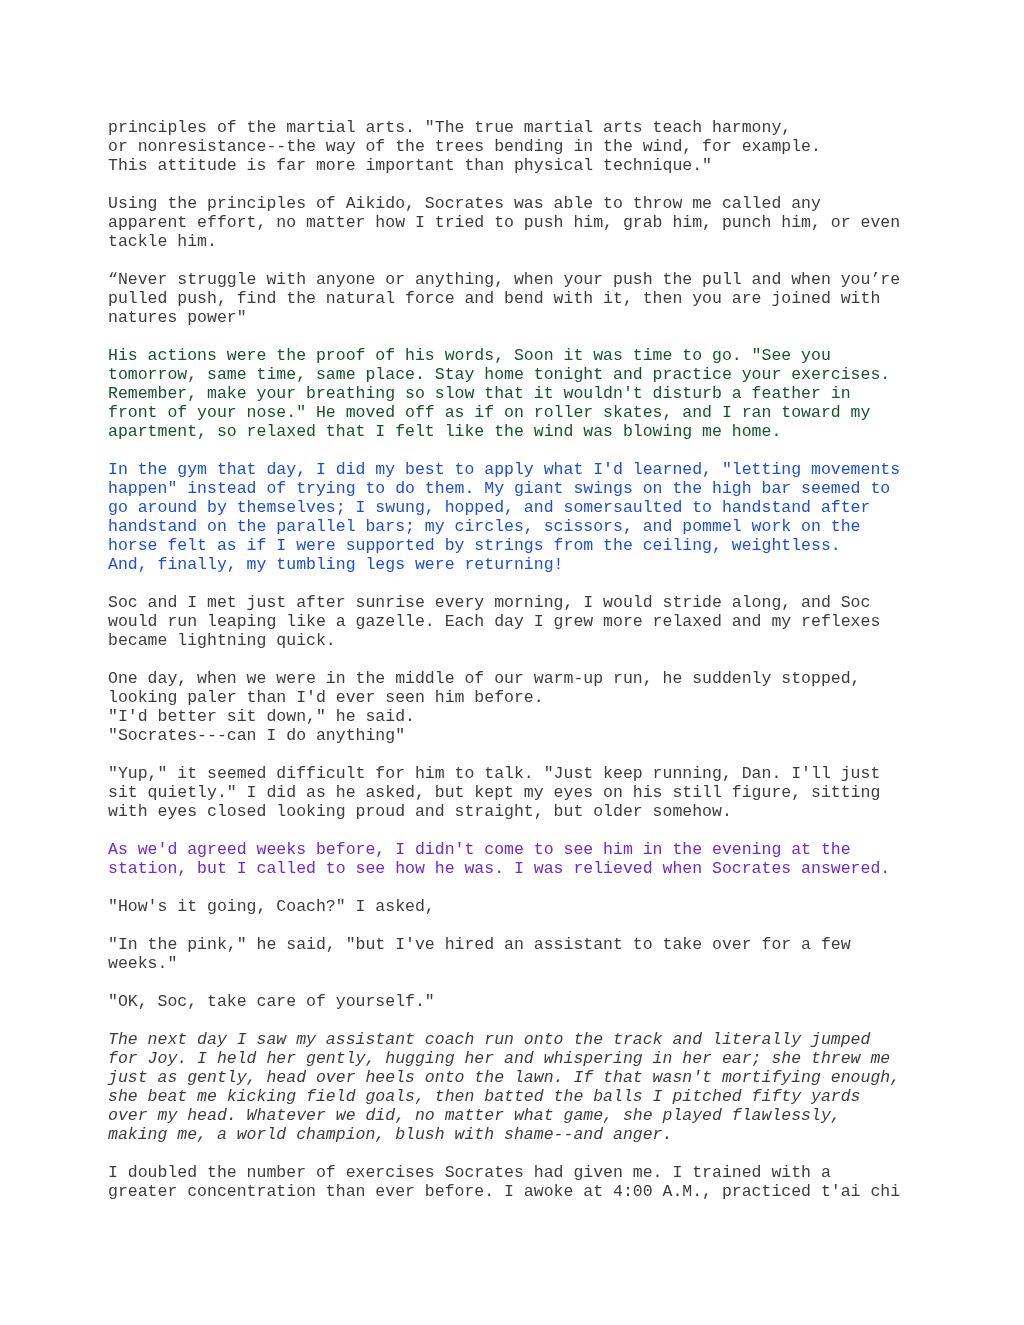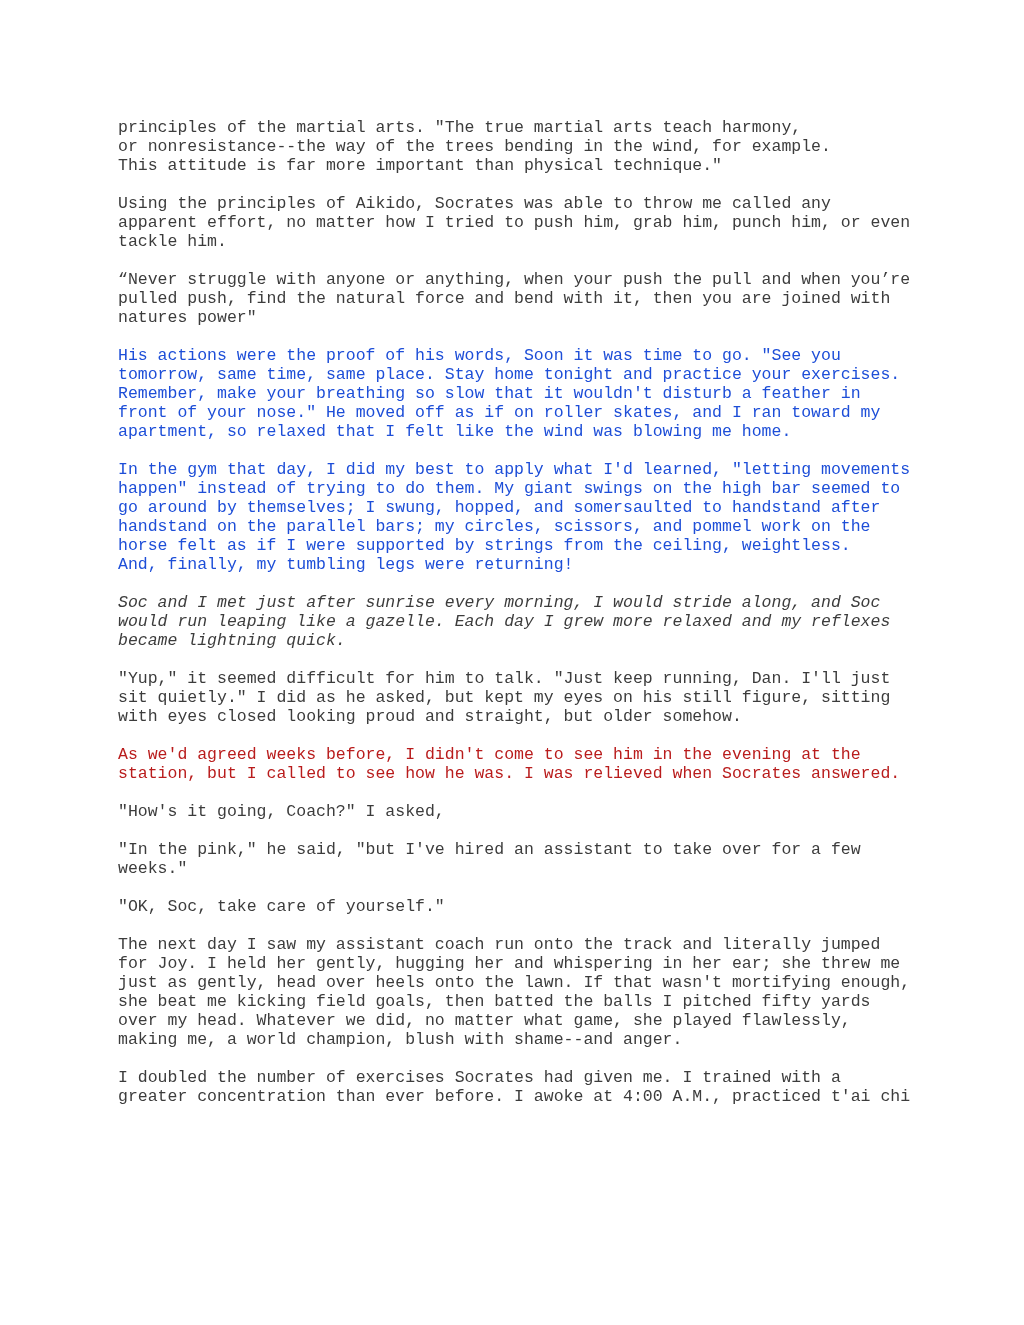--- a/index.html
+++ b/index.html
@@ -9,21 +9,21 @@
   }
   .page {
     position: relative;
     width: 1024px;
     height: 1325px;
     background: #ffffff;
     overflow: hidden;
   }
   .text-block {
     position: absolute;
-    left: 118px;
+    left: 108px;
     top: 118px;
     width: 840px;
   }
   pre.paragraph {
     margin: 0 0 19px 0;
     padding: 0;
     font-family: "Liberation Mono", "DejaVu Sans Mono", monospace;
     font-size: 16.5px;
     line-height: 19px;
     color: #3c3c3c;
@@ -40,44 +40,48 @@
   <div class="text-block">
       <pre class="paragraph" style="color: rgb(60, 60, 60);">principles of the martial arts. "The true martial arts teach harmony,
 or nonresistance--the way of the trees bending in the wind, for example.
 This attitude is far more important than physical technique."</pre>
       <pre class="paragraph" style="color: rgb(60, 60, 60);">Using the principles of Aikido, Socrates was able to throw me called any
 apparent effort, no matter how I tried to push him, grab him, punch him, or even
 tackle him.</pre>
       <pre class="paragraph" style="color: rgb(60, 60, 60); margin-top: 8px;">“Never struggle with anyone or anything, when your push the pull and when you’re
 pulled push, find the natural force and bend with it, then you are joined with
 natures power"</pre>
-      <pre class="paragraph" style="color: #1d4ed8;">His actions were the proof of his words, Soon it was time to go. "See you
+      <pre class="paragraph" style="color: #14532d;">His actions were the proof of his words, Soon it was time to go. "See you
 tomorrow, same time, same place. Stay home tonight and practice your exercises.
 Remember, make your breathing so slow that it wouldn't disturb a feather in
 front of your nose." He moved off as if on roller skates, and I ran toward my
 apartment, so relaxed that I felt like the wind was blowing me home.</pre>
       <pre class="paragraph" style="color: #1d4ed8;">In the gym that day, I did my best to apply what I'd learned, "letting movements
 happen" instead of trying to do them. My giant swings on the high bar seemed to
 go around by themselves; I swung, hopped, and somersaulted to handstand after
 handstand on the parallel bars; my circles, scissors, and pommel work on the
 horse felt as if I were supported by strings from the ceiling, weightless.
 And, finally, my tumbling legs were returning!</pre>
-      <pre class="paragraph" style="color: rgb(60, 60, 60); font-style: italic;">Soc and I met just after sunrise every morning, I would stride along, and Soc
+      <pre class="paragraph" style="color: rgb(60, 60, 60);">Soc and I met just after sunrise every morning, I would stride along, and Soc
 would run leaping like a gazelle. Each day I grew more relaxed and my reflexes
 became lightning quick.</pre>
+      <pre class="paragraph" style="color: rgb(60, 60, 60);">One day, when we were in the middle of our warm-up run, he suddenly stopped,
+looking paler than I'd ever seen him before.
+"I'd better sit down," he said.
+"Socrates---can I do anything"</pre>
       <pre class="paragraph" style="color: rgb(60, 60, 60);">"Yup," it seemed difficult for him to talk. "Just keep running, Dan. I'll just
 sit quietly." I did as he asked, but kept my eyes on his still figure, sitting
 with eyes closed looking proud and straight, but older somehow.</pre>
-      <pre class="paragraph" style="color: #b91c1c;">As we'd agreed weeks before, I didn't come to see him in the evening at the
+      <pre class="paragraph" style="color: #6d28d9;">As we'd agreed weeks before, I didn't come to see him in the evening at the
 station, but I called to see how he was. I was relieved when Socrates answered.</pre>
       <pre class="paragraph" style="color: rgb(60, 60, 60);">"How's it going, Coach?" I asked,</pre>
       <pre class="paragraph" style="color: rgb(60, 60, 60);">"In the pink," he said, "but I've hired an assistant to take over for a few
 weeks."</pre>
       <pre class="paragraph" style="color: rgb(60, 60, 60);">"OK, Soc, take care of yourself."</pre>
-      <pre class="paragraph" style="color: rgb(60, 60, 60);">The next day I saw my assistant coach run onto the track and literally jumped
+      <pre class="paragraph" style="color: rgb(60, 60, 60); font-style: italic;">The next day I saw my assistant coach run onto the track and literally jumped
 for Joy. I held her gently, hugging her and whispering in her ear; she threw me
 just as gently, head over heels onto the lawn. If that wasn't mortifying enough,
 she beat me kicking field goals, then batted the balls I pitched fifty yards
 over my head. Whatever we did, no matter what game, she played flawlessly,
 making me, a world champion, blush with shame--and anger.</pre>
       <pre class="paragraph" style="color: rgb(60, 60, 60);">I doubled the number of exercises Socrates had given me. I trained with a
 greater concentration than ever before. I awoke at 4:00 A.M., practiced t'ai chi</pre>
     </div>
 </div>
 

